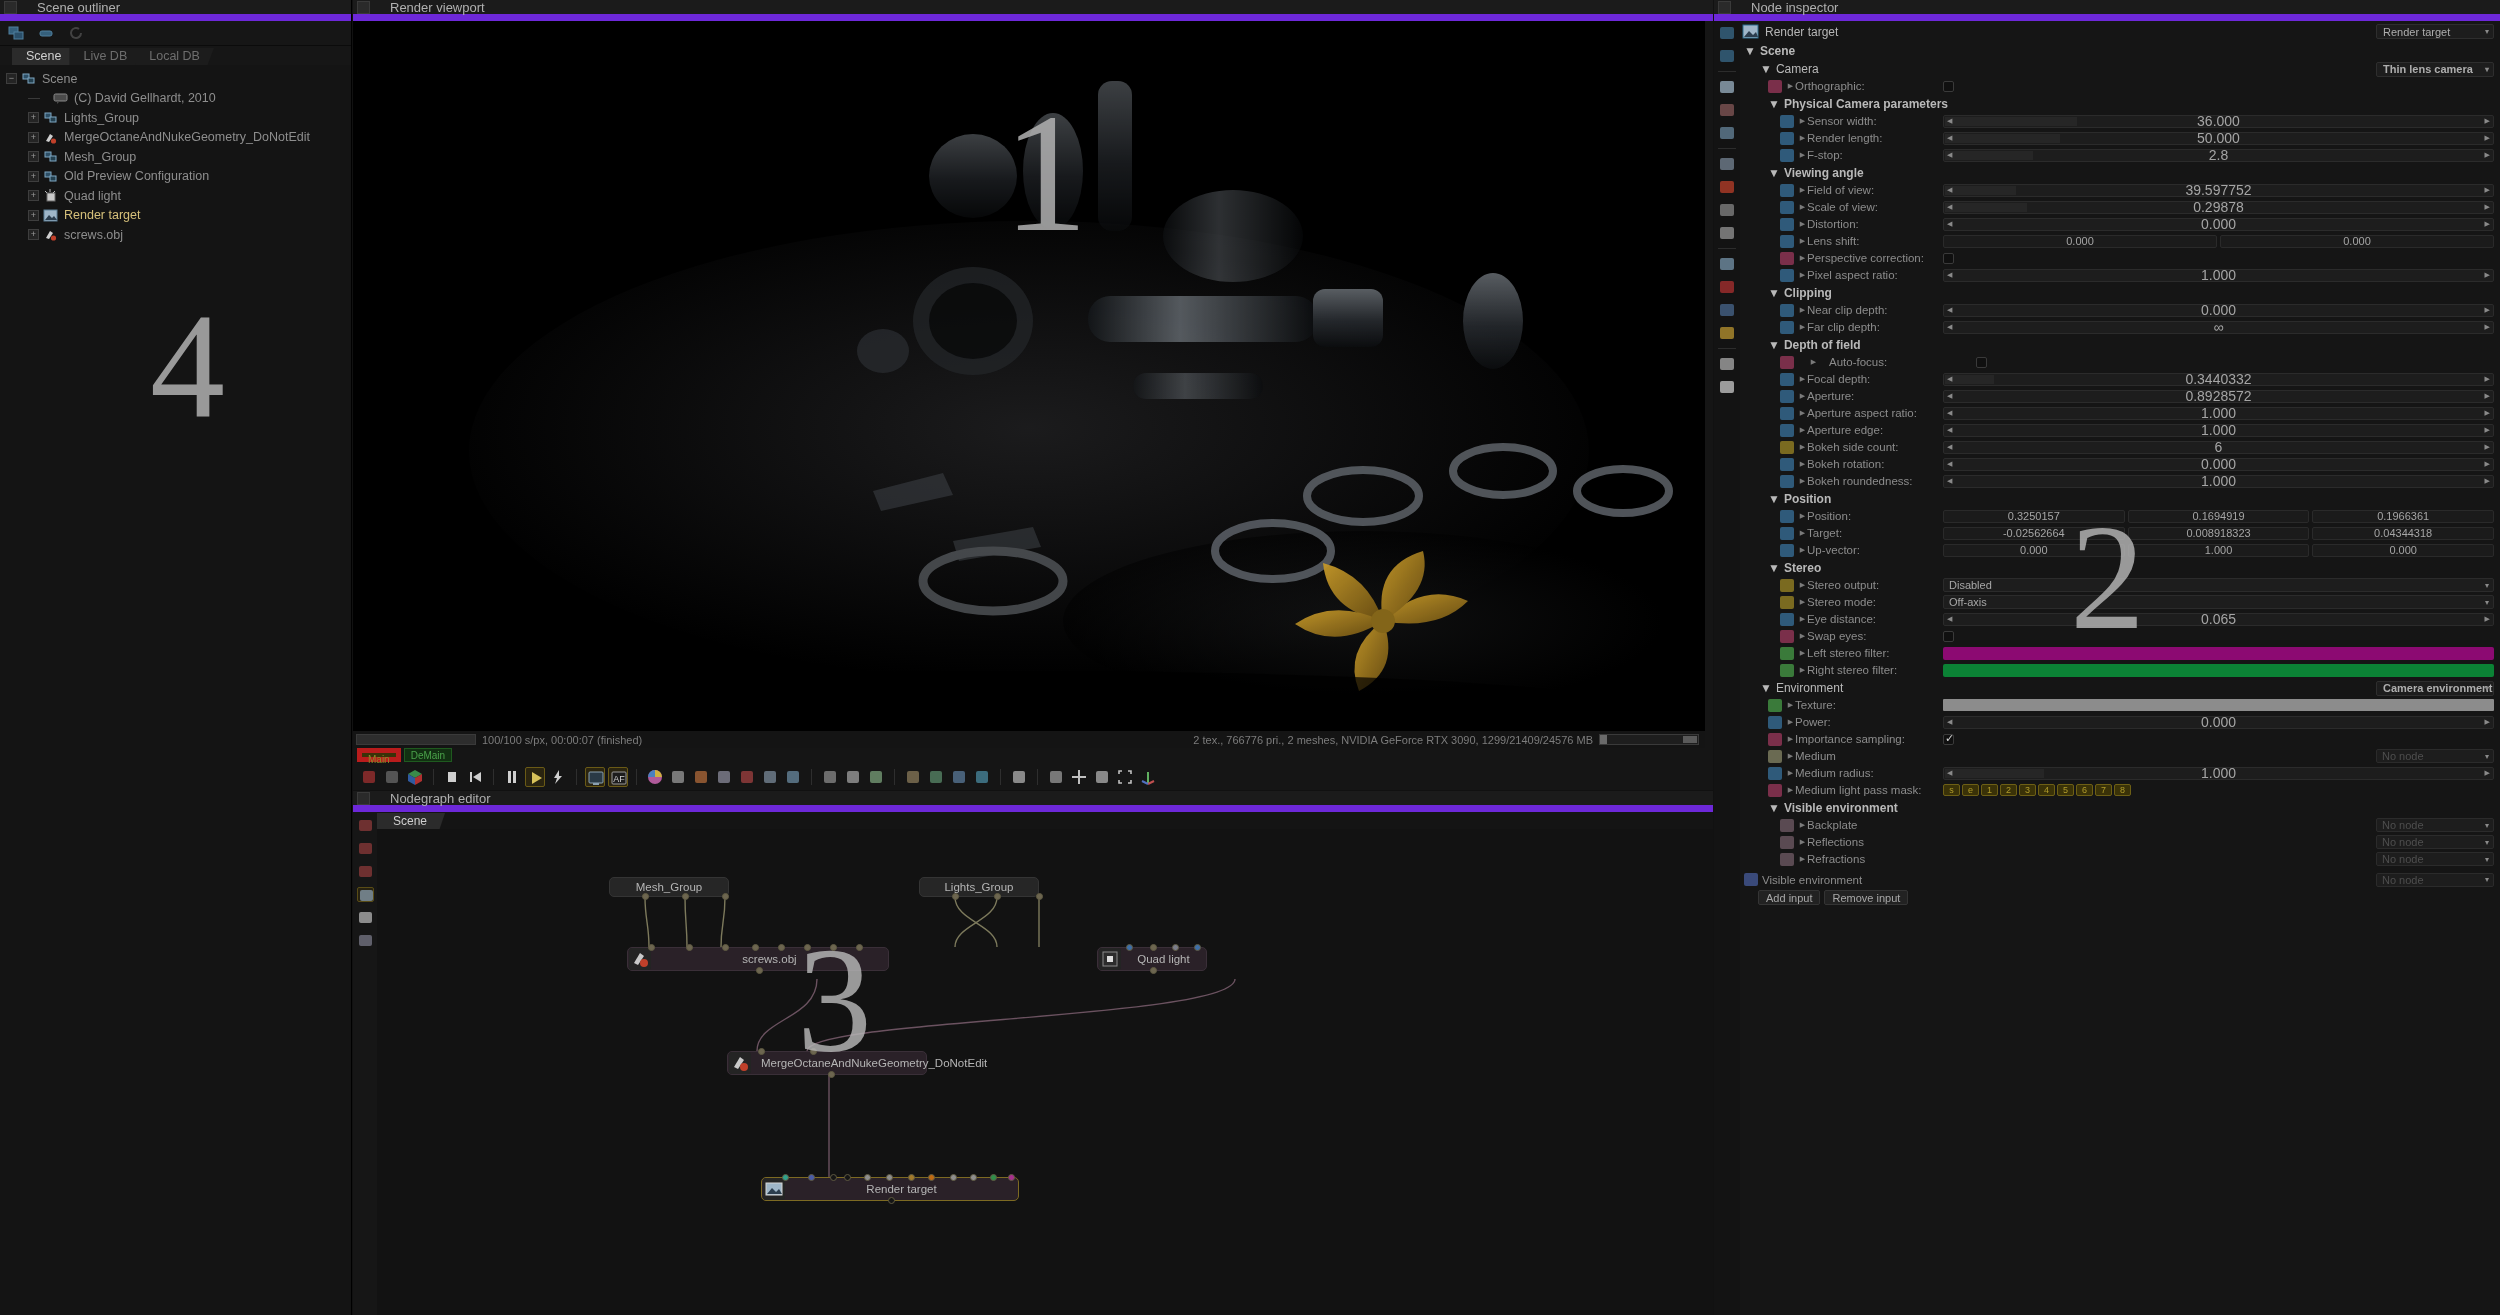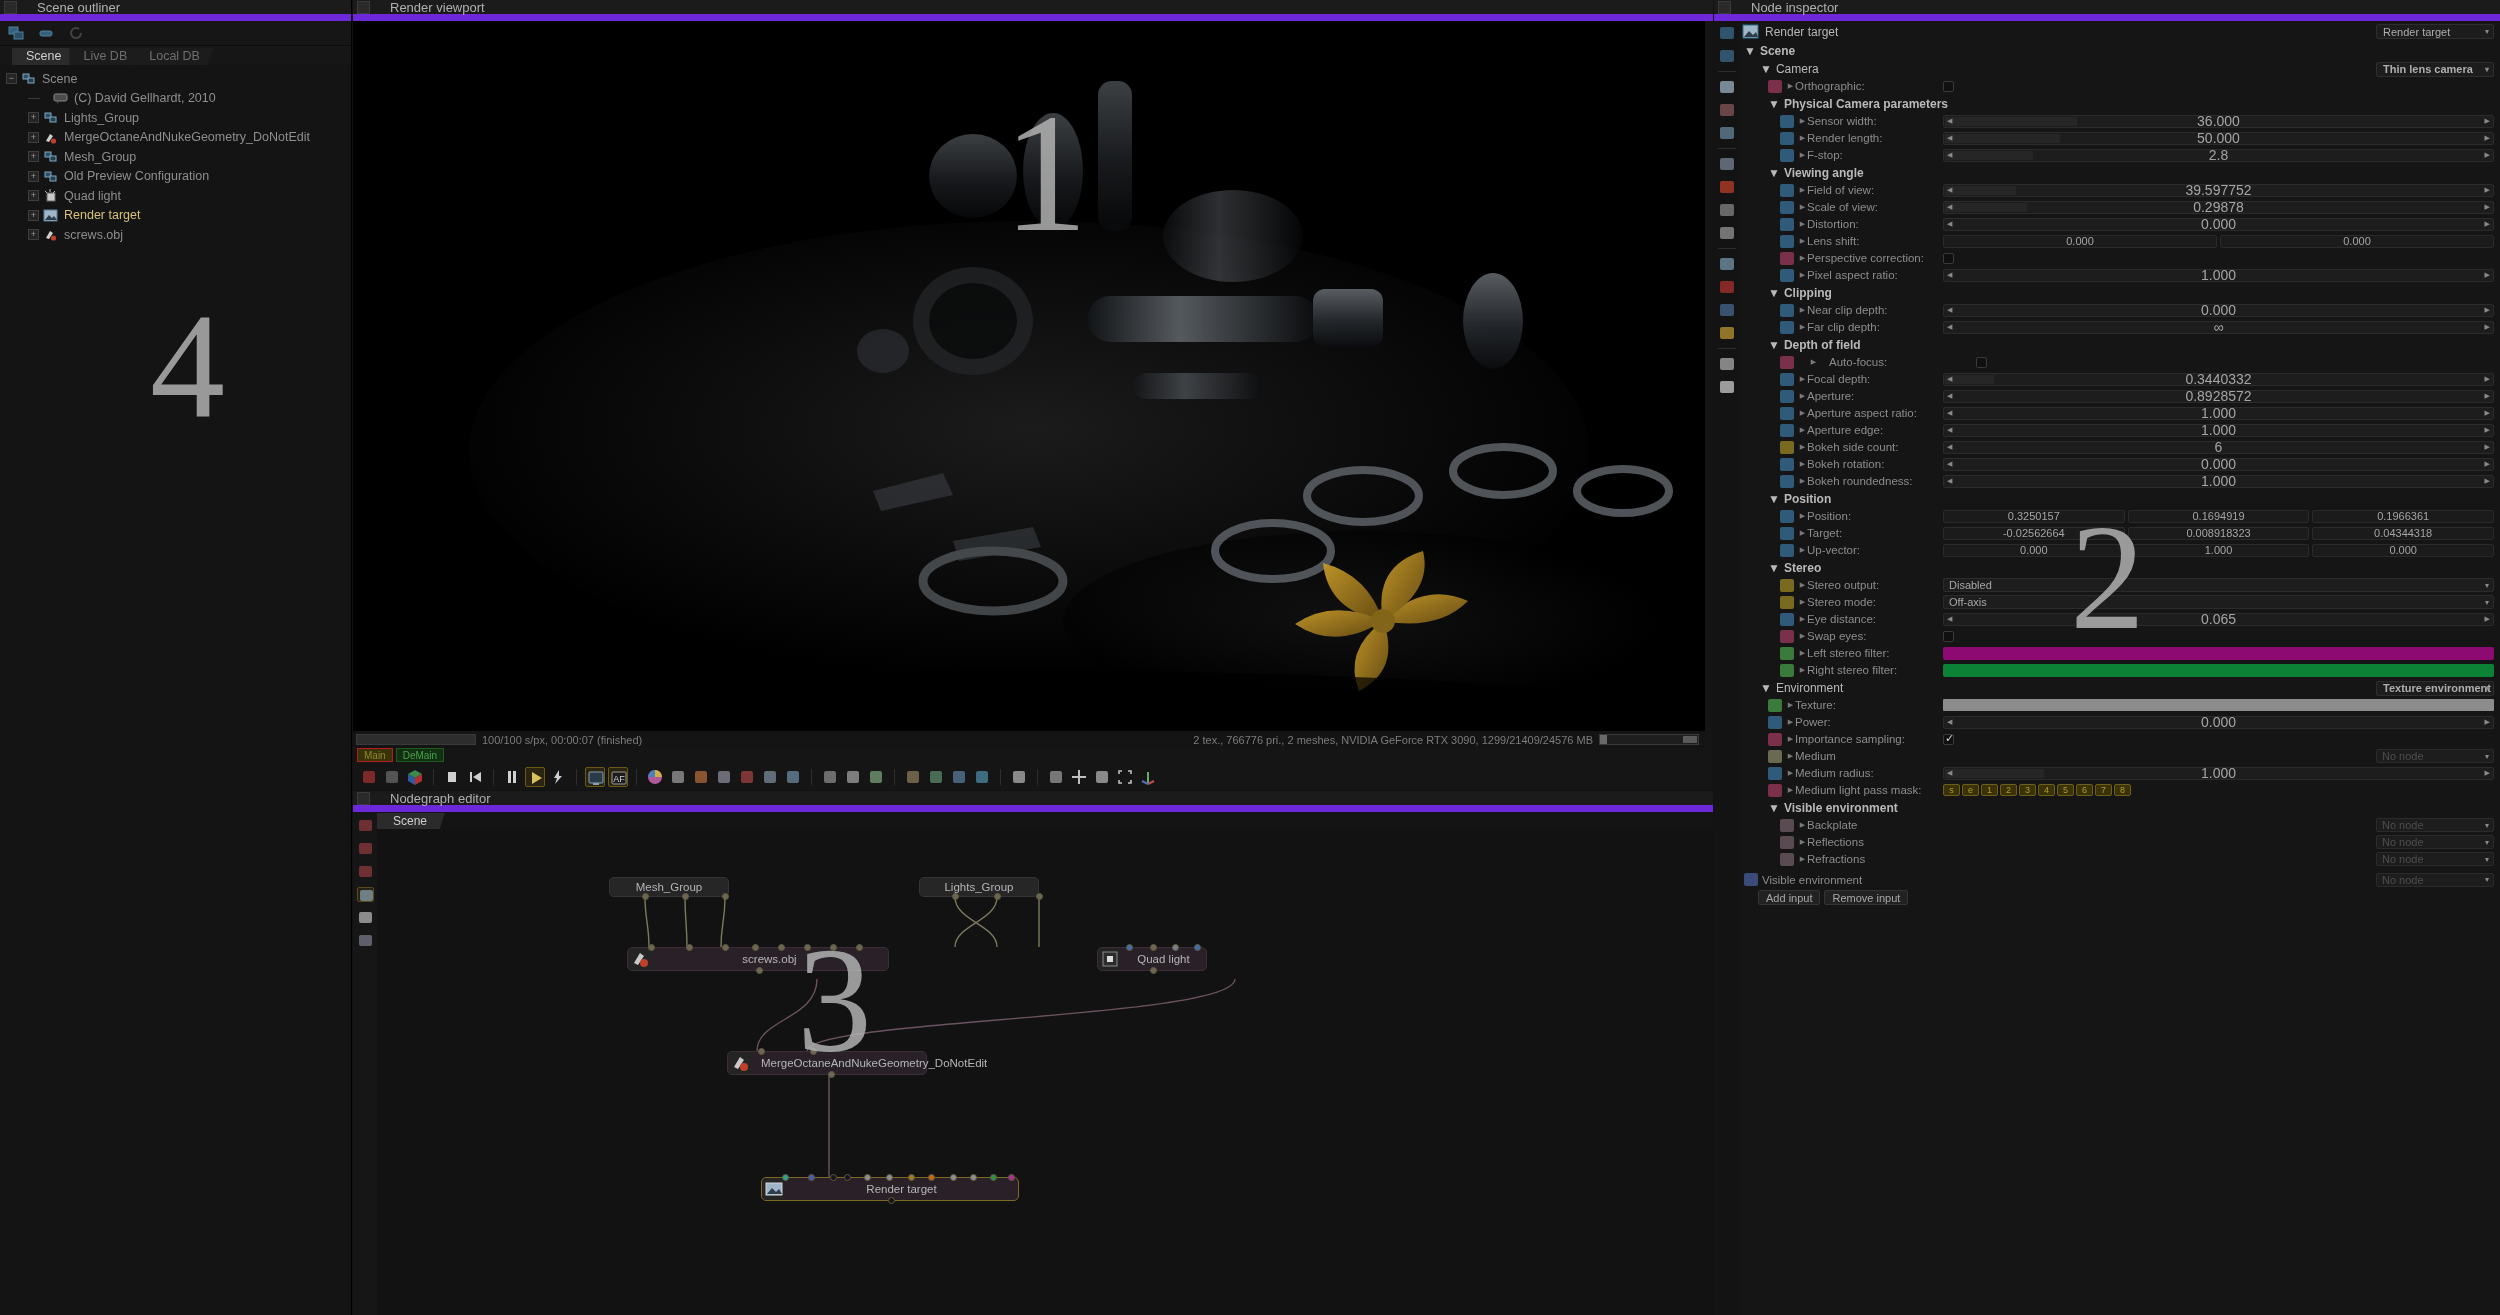--- a/index.html
+++ b/index.html
@@ -53,21 +53,21 @@
   #viewport { position:absolute; left:353px; top:0; width:1360px; height:790px; background:#151515; }
   .vp-img { position:absolute; left:0px; top:21px; width:1352px; height:710px; background:#000; overflow:hidden; }
   .vp-statbar { position:absolute; left:0; top:731px; width:1352px; height:17px; background:#141414; display:flex; align-items:center; font-size:11px; color:#7c7c7c;}
   .vp-prog { width:120px; height:11px; background:#2d2d2d; border:1px solid #3a3a3a; margin-left:3px; margin-right:6px; }
   .vp-stat-right { margin-left:auto; display:flex; align-items:center; gap:6px; padding-right:6px;}
   .mem-bar { width:100px; height:11px; background:#1e1e1e; border:1px solid #3a3a3a; position:relative;}
   .mem-bar i { position:absolute; left:0; top:0; bottom:0; width:7px; background:#6a6a6a; }
   .mem-bar b { position:absolute; right:1px; top:1px; bottom:1px; width:14px; background:#5a5a5a; }
   .vp-tabs { position:absolute; left:0; top:748px; height:14px; display:flex; gap:3px; padding-left:4px;}
   .vp-tab { font-size:10px; padding:0 6px; line-height:13px; }
-  .vp-tab.main { background:#3a3208; color:#8e8a2a; border:1px solid #b91c1c;}
+  .vp-tab.main { background:#3a3208; color:#8e8a2a; border:5px solid #b91c1c;}
   .vp-tab.de { background:#123012; color:#4aa24a; border:1px solid #1f5a1f;}
   .vp-toolbar { position:absolute; left:0; top:763px; width:1352px; height:27px; display:flex; align-items:center; gap:3px; padding-left:6px;}
   .vtb { width:20px; height:20px; border-radius:2px; position:relative; flex:0 0 auto;}
   .vtb.on { border:1px solid #6a5a16; background:#2a2410; }
   .vsep { width:1px; height:16px; background:#2e2e2e; margin:0 5px; flex:0 0 auto;}
 
   
   #nodegraph { position:absolute; left:353px; top:791px; width:1360px; height:524px; background:#141414; }
   .ng-left { position:absolute; left:0; top:21px; width:24px; bottom:0; background:#161616; display:flex; flex-direction:column; align-items:center; gap:8px; padding-top:6px;}
   .ngb { width:17px; height:15px; opacity:.8; }
@@ -964,21 +964,21 @@
           <div class="row" style="padding-left: 36px;">
             <span class="sico" style="background:#3a7a3a"></span>
             <span class="tri">▶</span>
             <span class="rlabel" style="width:136px">Right stereo filter:</span>
             <span class="swatch" style="background:#0b8235"></span>
           </div>
           <div class="hdr" style="padding-left: 12px;">
             <span class="sico" style="margin-right:4px;background:#3a5a7a;border-radius:3px"></span>
             <span class="tri">▼</span>
             <span style="font-weight:normal">Environment</span>
-            <span class="rightcombo">Texture environment</span>
+            <span class="rightcombo">Camera environment</span>
           </div>
           <div class="row" style="padding-left: 24px;">
             <span class="sico" style="background:#3a7a3a"></span>
             <span class="tri">▶</span>
             <span class="rlabel" style="width:148px">Texture:</span>
             <span class="texbar"></span>
           </div>
           <div class="row" style="padding-left: 24px;">
             <span class="sico" style="background:#2f5a7a"></span>
             <span class="tri">▶</span>

